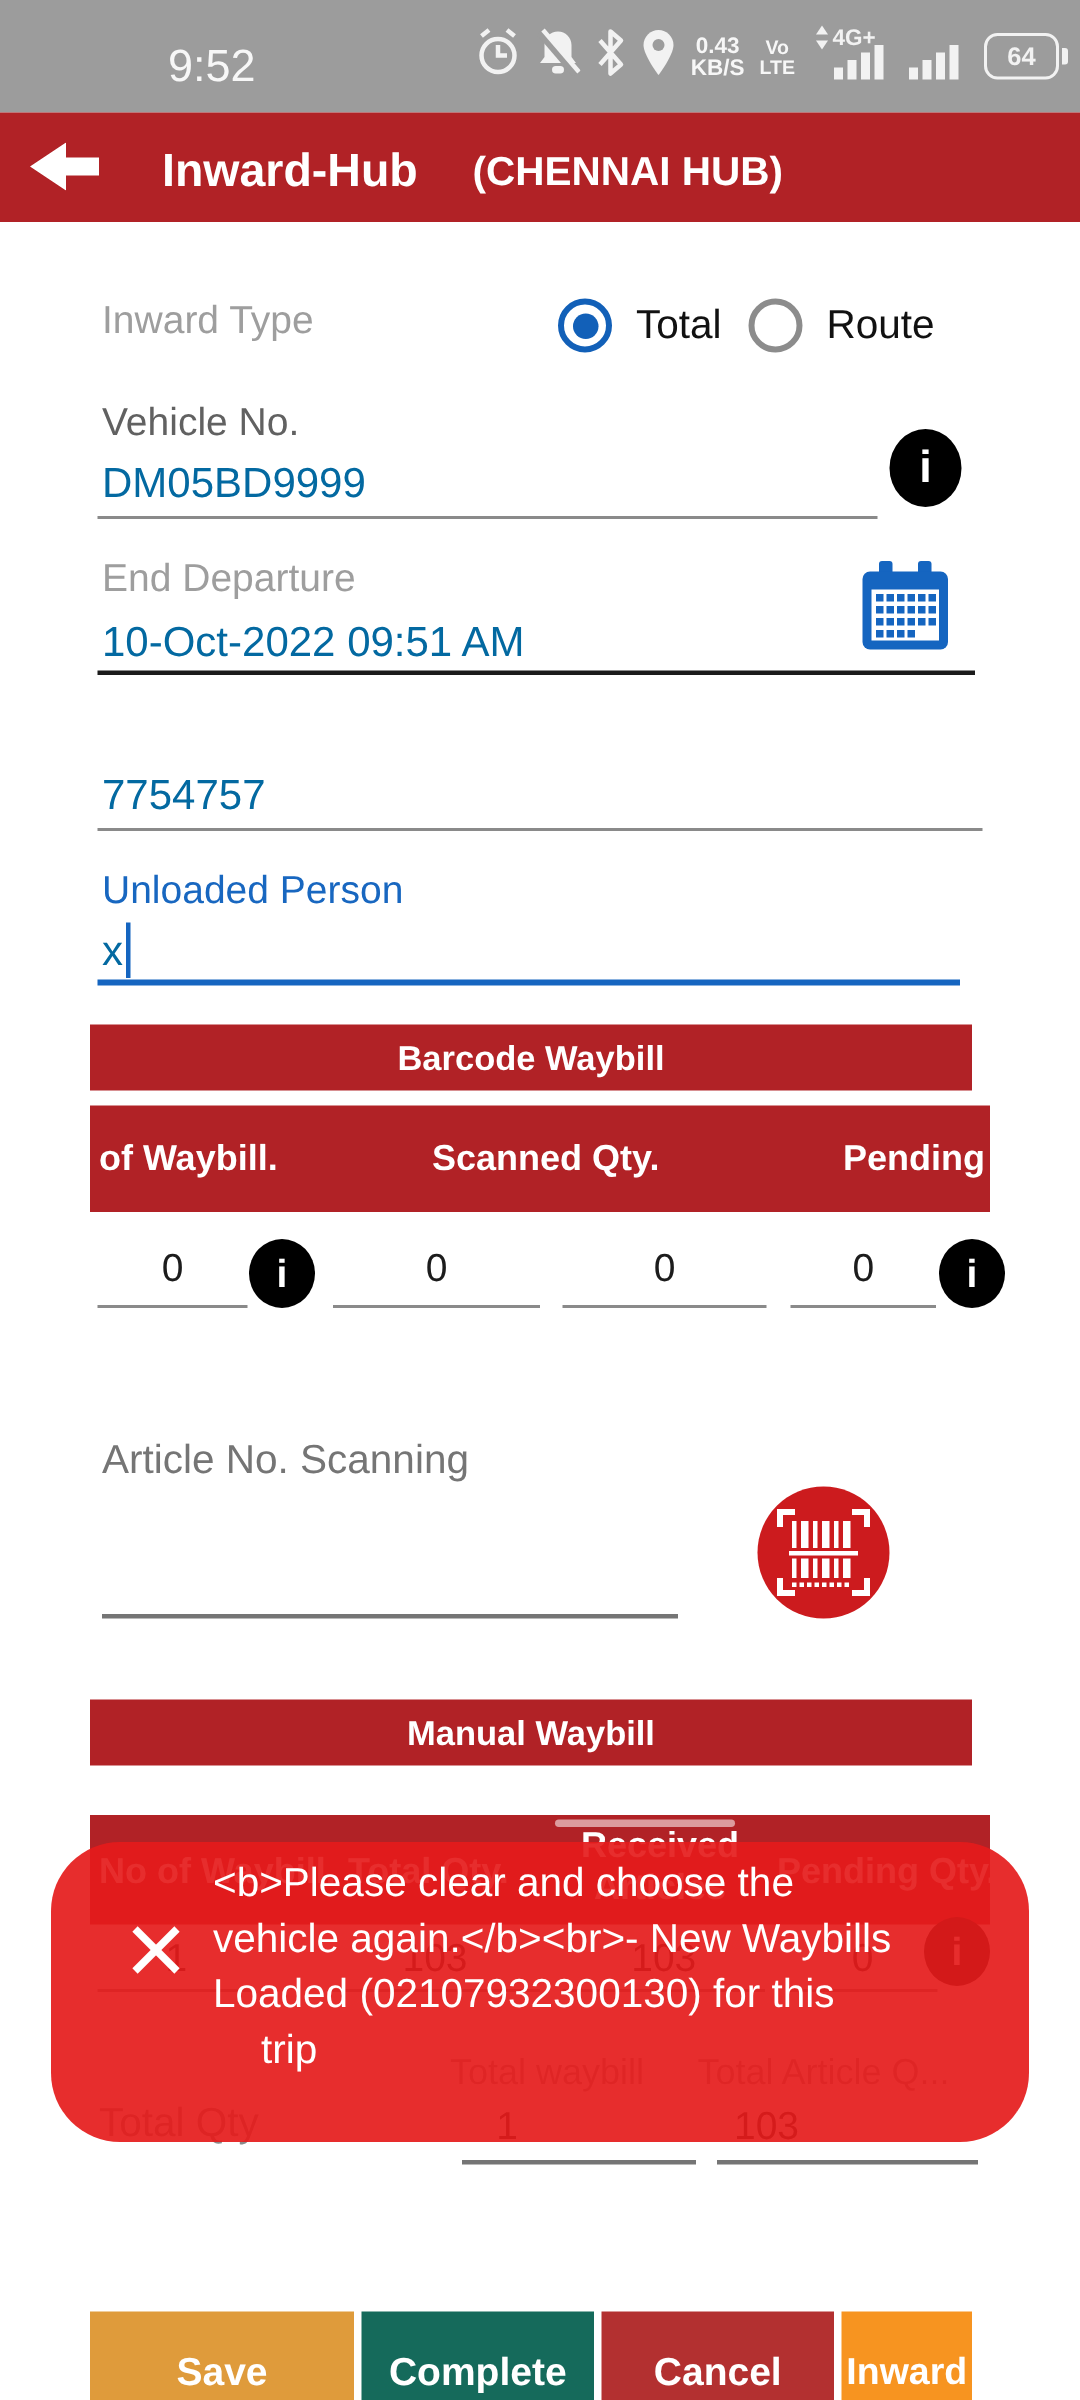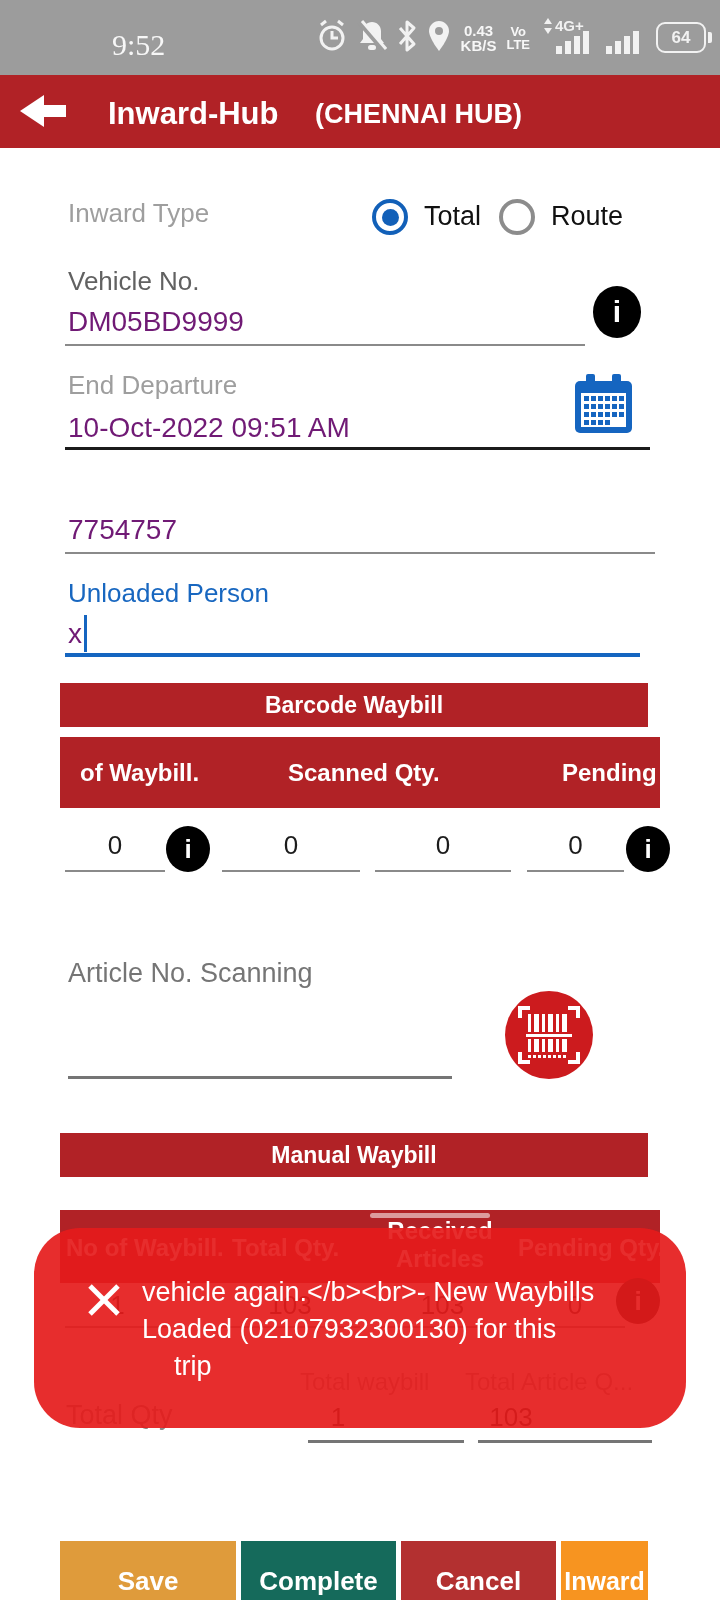--- a/index.html
+++ b/index.html
@@ -2,39 +2,39 @@
 <html><head>
 <meta charset="utf-8">
 <style>
   html,body{margin:0;padding:0;background:#444;}
   #screen{position:relative;width:720px;height:1600px;background:#fff;overflow:hidden;
           font-family:"Liberation Sans",sans-serif;margin:0 auto;}
   .abs{position:absolute;}
 
   
   .statusbar{left:0;top:0;width:720px;height:75px;background:#9C9C9C;}
-  .sb-time{left:112px;top:28px;font-size:30px;color:#F7F7F7;font-family:Liberation Serif, serif;}
+  .sb-time{left:112px;top:28px;font-size:30px;color:#F7F7F7;}
   .sb-icons{right:8px;top:0;height:75px;display:flex;align-items:center;gap:10px;position:absolute;}
   .sb-stack{display:flex;flex-direction:column;align-items:center;color:#F7F7F7;font-weight:bold;
             font-size:15px;line-height:15px;}
   .sb-stack.small{font-size:13px;line-height:13px;}
   .battery{width:46px;height:27px;border:2.5px solid #F2F2F2;border-radius:9px;display:flex;
            align-items:center;justify-content:center;color:#F2F2F2;font-size:17px;}
   .battery-nub{width:4px;height:11px;background:#F2F2F2;border-radius:0 2px 2px 0;margin-left:2px;}
 
   
   .appbar{left:0;top:75px;width:720px;height:73px;background:#B12226;}
   .back-btn{left:20px;top:95px;width:46px;height:32px;}
   .appbar-title{left:108px;top:96px;font-size:31px;font-weight:bold;color:#fff;}
   .appbar-sub{left:315px;top:99px;font-size:27px;color:#fff;font-weight:bold;}
 
   
   .lbl{font-size:26px;color:#9E9E9E;}
   .lbl-dark{font-size:26px;color:#616161;}
-  .val{font-size:28px;color:#701a75;}
+  .val{font-size:28px;color:#0369a1;}
   .uline{height:2px;background:#8A8A8A;}
 
   .radio-outer{width:36px;height:36px;border-radius:50%;box-sizing:border-box;display:flex;
                align-items:center;justify-content:center;}
   .radio-sel{border:4px solid #1260B8;}
   .radio-unsel{border:4px solid #8C8C8C;}
   .radio-dot{width:17px;height:17px;border-radius:50%;background:#1260B8;}
   .radio-lbl{font-size:27px;color:#111;}
 
   .info-icon{width:48px;height:52px;border-radius:50%;background:#000;color:#fff;display:flex;
@@ -201,21 +201,21 @@
 
   <div class="abs" style="left:68px;top:578px;font-size:26px;color:#1867C0;">Unloaded Person</div>
   <div class="abs val" style="left:68px;top:618px;">x</div>
   <div class="abs cursor" style="left:84px;top:615px;"></div>
   <div class="abs" style="left:65px;top:653px;width:575px;height:4px;background:#1565C0;"></div>
 
   <div class="abs red-bar" style="left:60px;top:683px;width:588px;height:44px;">
     <span>Barcode Waybill</span>
   </div>
   <div class="abs red-band" style="left:60px;top:737px;width:600px;height:71px;">
-    <span class="band-h" style="left:20px;top:22px;">of Waybill.</span>
+    <span class="band-h" style="left:6px;top:22px;">of Waybill.</span>
     <span class="band-h" style="left:228px;top:22px;text-align:right;">Scanned Qty.</span>
     <span class="band-h" style="left:502px;top:22px;">Pending Q</span>
   </div>
   <div class="cell0" style="left:65px;top:830px;width:100px;">0</div>
   <div class="abs uline" style="left:65px;top:870px;width:100px;"></div>
   <div class="abs info-icon info-sm" style="left:166px;top:826px;">i</div>
   <div class="cell0" style="left:222px;top:830px;width:138px;">0</div>
   <div class="abs uline" style="left:222px;top:870px;width:138px;"></div>
   <div class="cell0" style="left:375px;top:830px;width:136px;">0</div>
   <div class="abs uline" style="left:375px;top:870px;width:136px;"></div>
@@ -289,20 +289,21 @@
   <div class="abs" style="left:308px;top:1440px;width:156px;height:3px;background:#757575;"></div>
   <div class="abs" style="left:478px;top:1440px;width:174px;height:3px;background:#757575;"></div>
 
   <div class="abs toast"></div>
   <div class="abs toast-x">
     <svg width="44" height="44" viewBox="0 0 44 44">
       <line x1="8" y1="8" x2="36" y2="36" stroke="#fff" stroke-width="5"></line>
       <line x1="36" y1="8" x2="8" y2="36" stroke="#fff" stroke-width="5"></line>
       </svg>
   </div>
+  <div class="toast-line" style="top:1240px;">&lt;b&gt;Please clear and choose the</div>
   <div class="toast-line" style="top:1277px;">vehicle again.&lt;/b&gt;&lt;br&gt;- New Waybills</div>
   <div class="toast-line" style="top:1314px;">Loaded (02107932300130) for this</div>
   <div class="toast-line" style="top:1351px;margin-left:32px;">trip</div>
 
   <button class="action" style="left:60px;width:176px;background:#DF9B3B;">Save</button>
   <button class="action" style="left:241px;width:155px;background:#156A5B;">Complete</button>
   <button class="action" style="left:401px;width:155px;background:#B33030;">Cancel</button>
   <button class="action" style="left:561px;width:87px;background:#F79420;font-size:25px;">Inward</button>
 
 </div>

